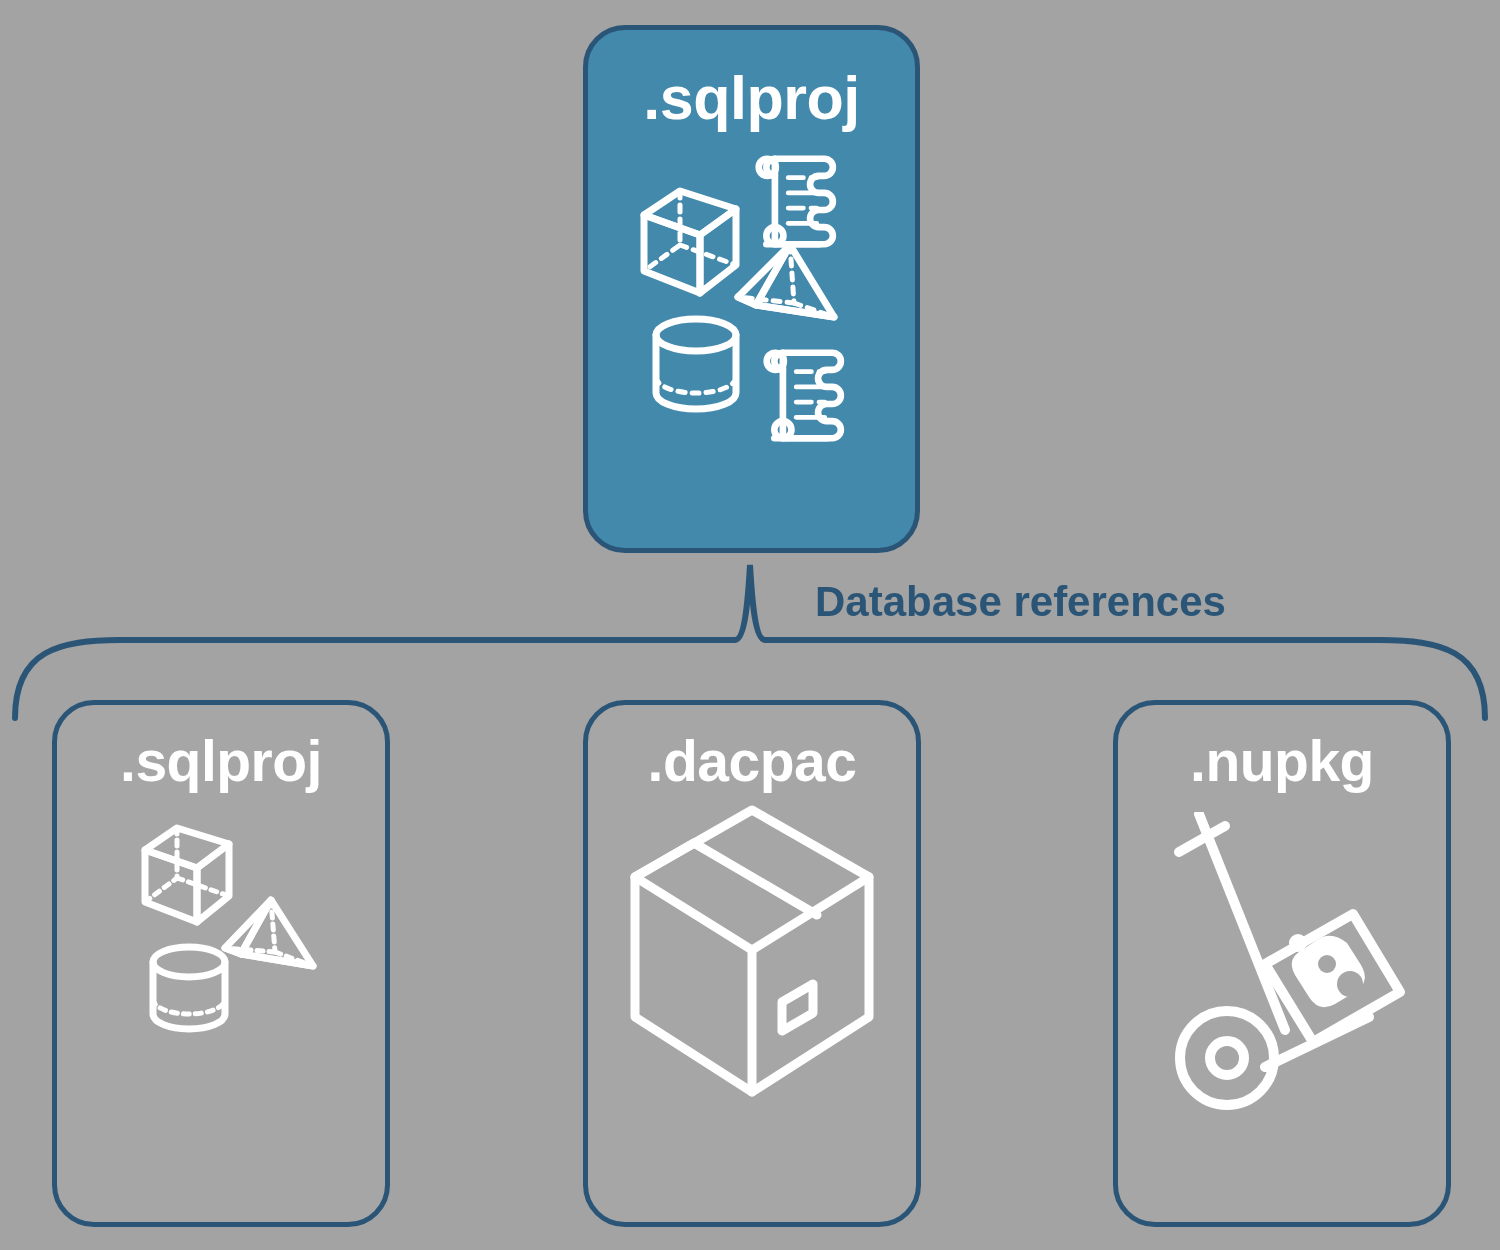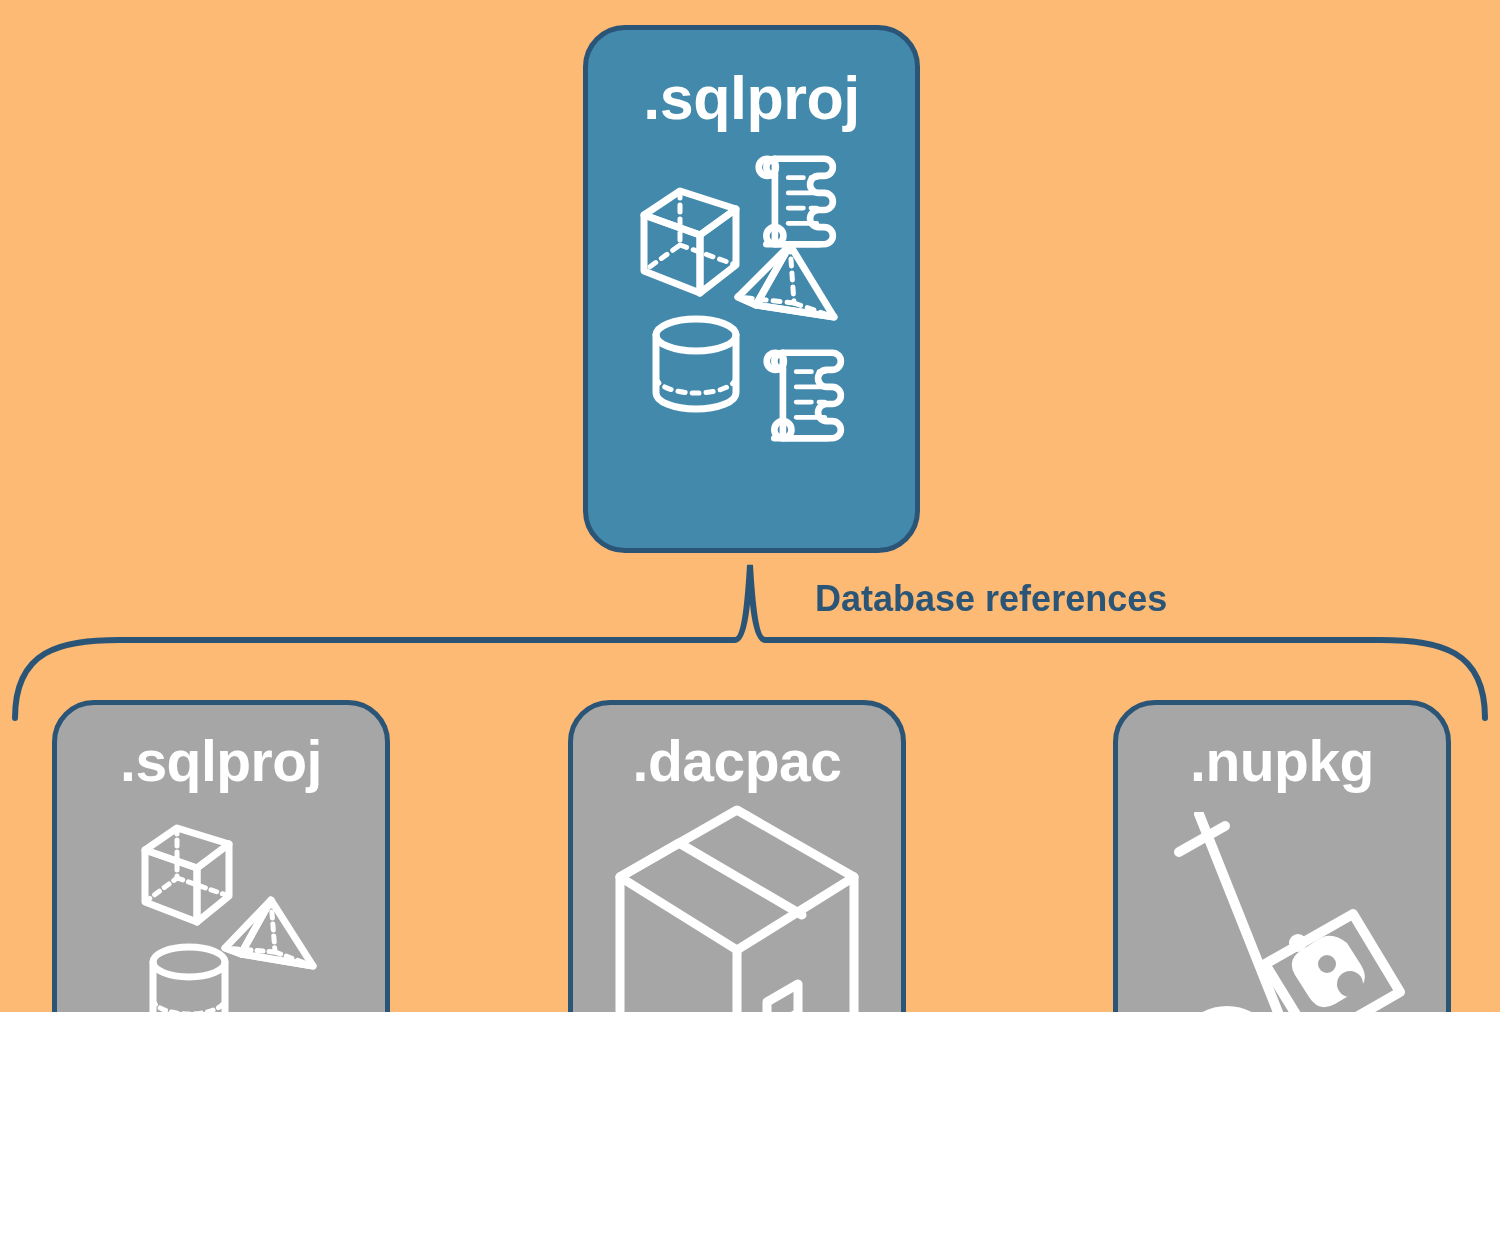--- a/index.html
+++ b/index.html
@@ -7,22 +7,22 @@
     margin: 0;
     padding: 0;
     background: #ffffff;
   }
   body {
     font-family: "Liberation Sans", sans-serif;
   }
   #stage {
     position: relative;
     width: 1500px;
-    height: 1012px;
-    background: #fdba74;
+    height: 1250px;
+    background: #a3a3a3;
     overflow: hidden;
   }
 
   
   .card {
     position: absolute;
     border-radius: 42px;
     box-sizing: border-box;
     display: flex;
     flex-direction: column;
@@ -71,21 +71,21 @@
     width: 338px;
     height: 527px;
     background: #A6A6A6;
     border: 5px solid #2B5577;
   }
   .card-ref .card-title {
     font-size: 57px;
     margin-top: 28px;
   }
   #card-sqlproj  { left: 52px; }
-  #card-dacpac   { left: 568px; }
+  #card-dacpac   { left: 583px; }
   #card-nupkg    { left: 1113px; align-items: center; }
 
   #card-sqlproj .card-art svg { left: 78px;  top: 28px; }
   #card-dacpac  .card-art svg { left: 50%; transform: translateX(-50%); top: 12px; }
   #card-nupkg   .card-art svg { left: 50%; transform: translateX(-50%); top: 22px; }
 
   
   #brace {
     position: absolute;
     left: 0;
@@ -93,21 +93,21 @@
     width: 1500px;
     height: 200px;
     pointer-events: none;
   }
 
   
   #brace-label {
     position: absolute;
     left: 815px;
     top: 578px;
-    font-size: 36px;
+    font-size: 42px;
     font-weight: bold;
     color: #2B5577;
     white-space: nowrap;
     user-select: none;
   }
 </style>
 </head>
 <body>
 
 <div id="stage">

